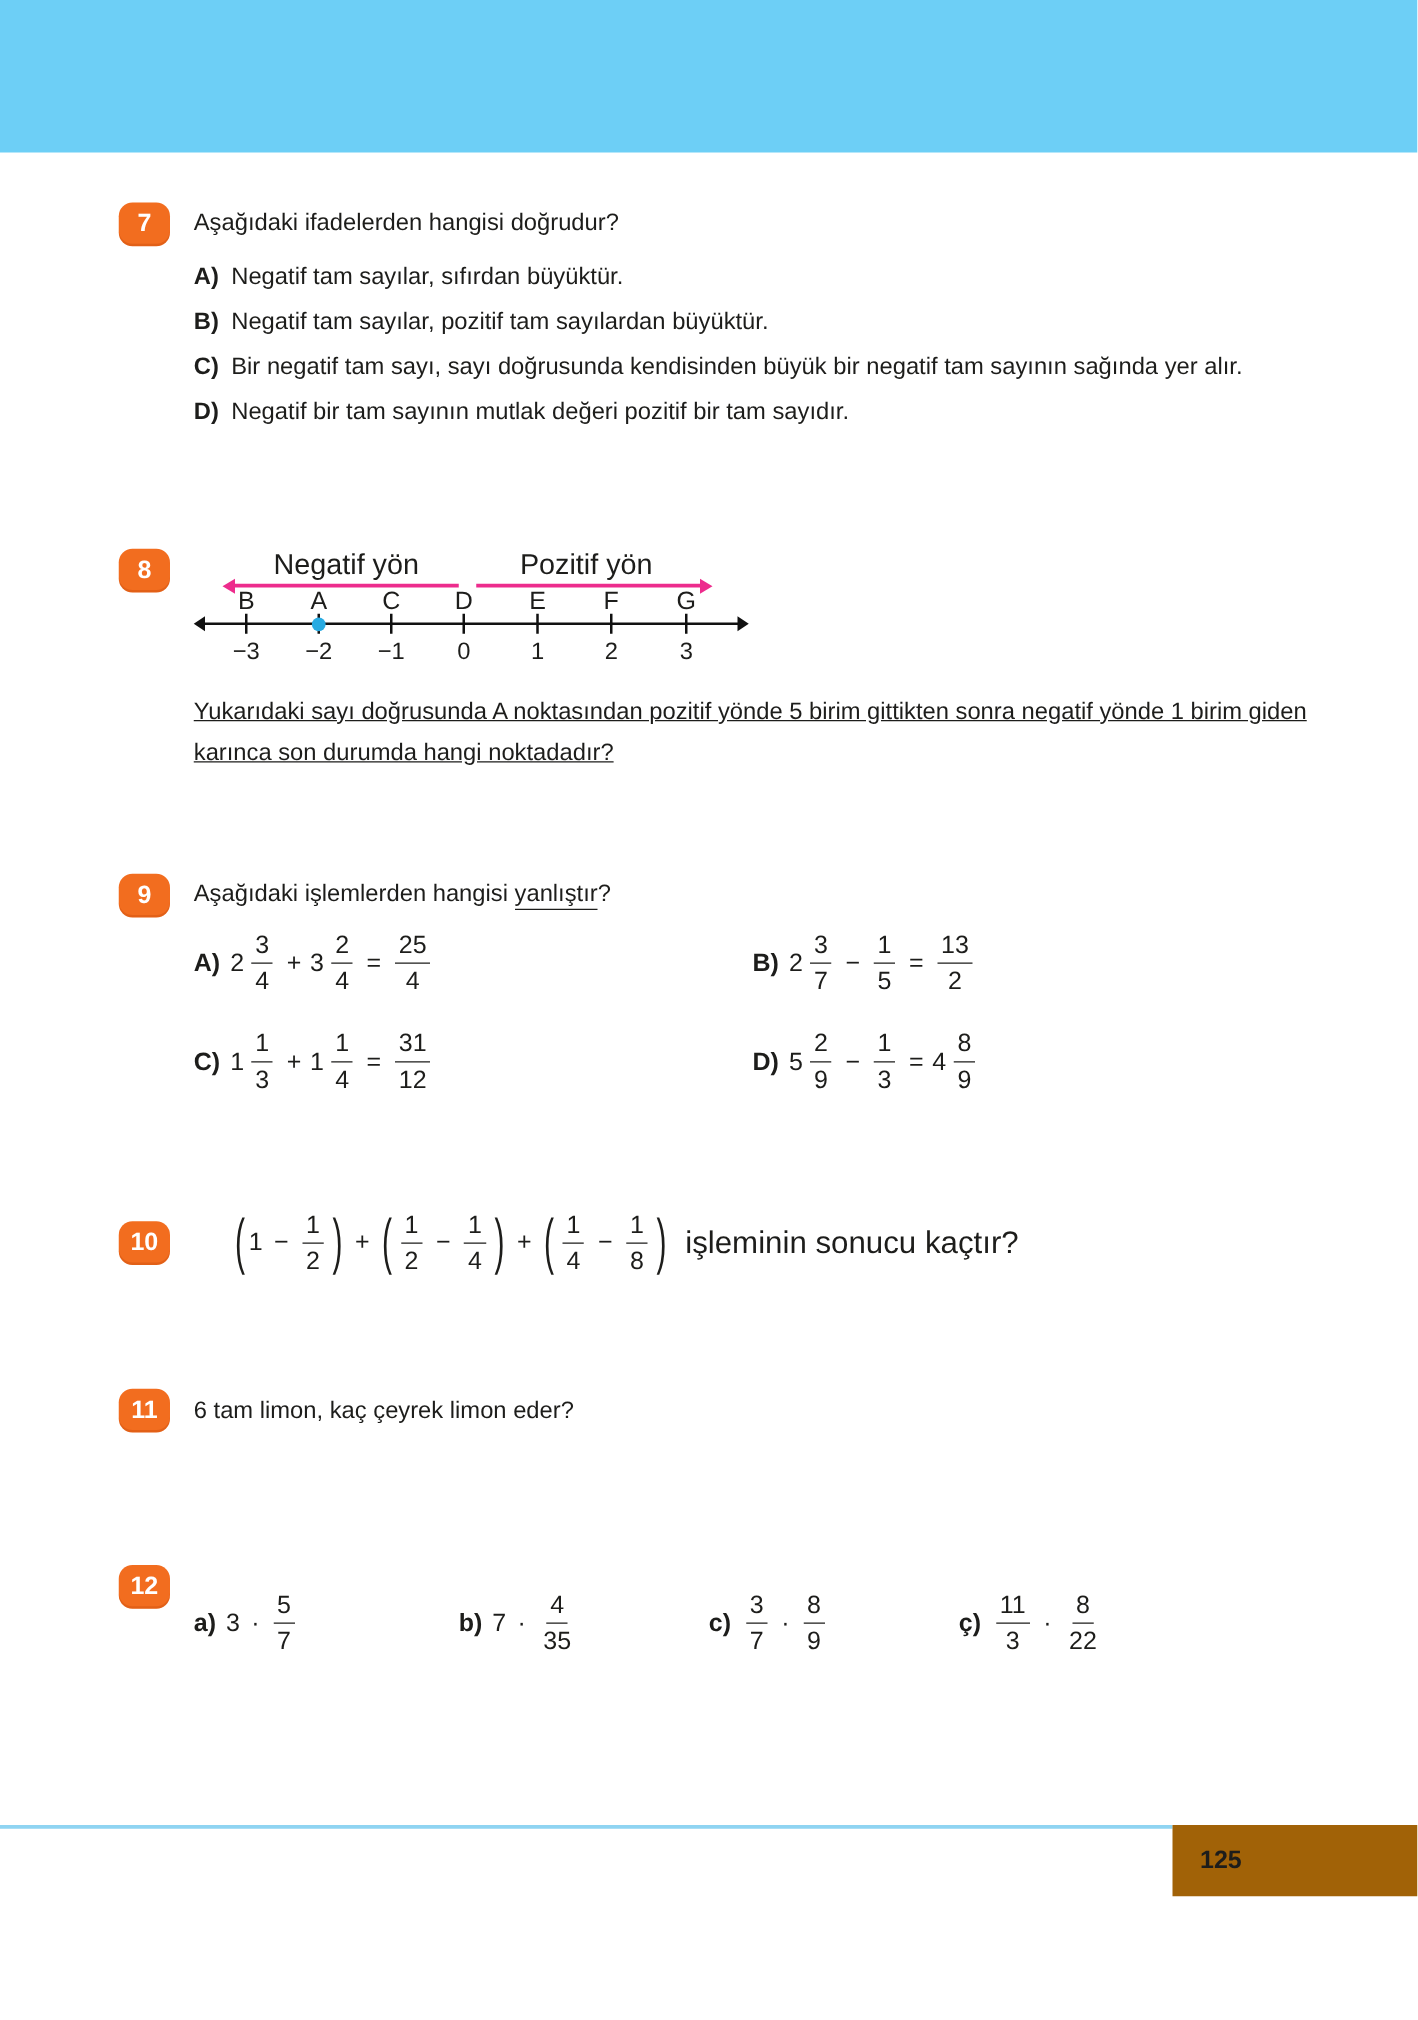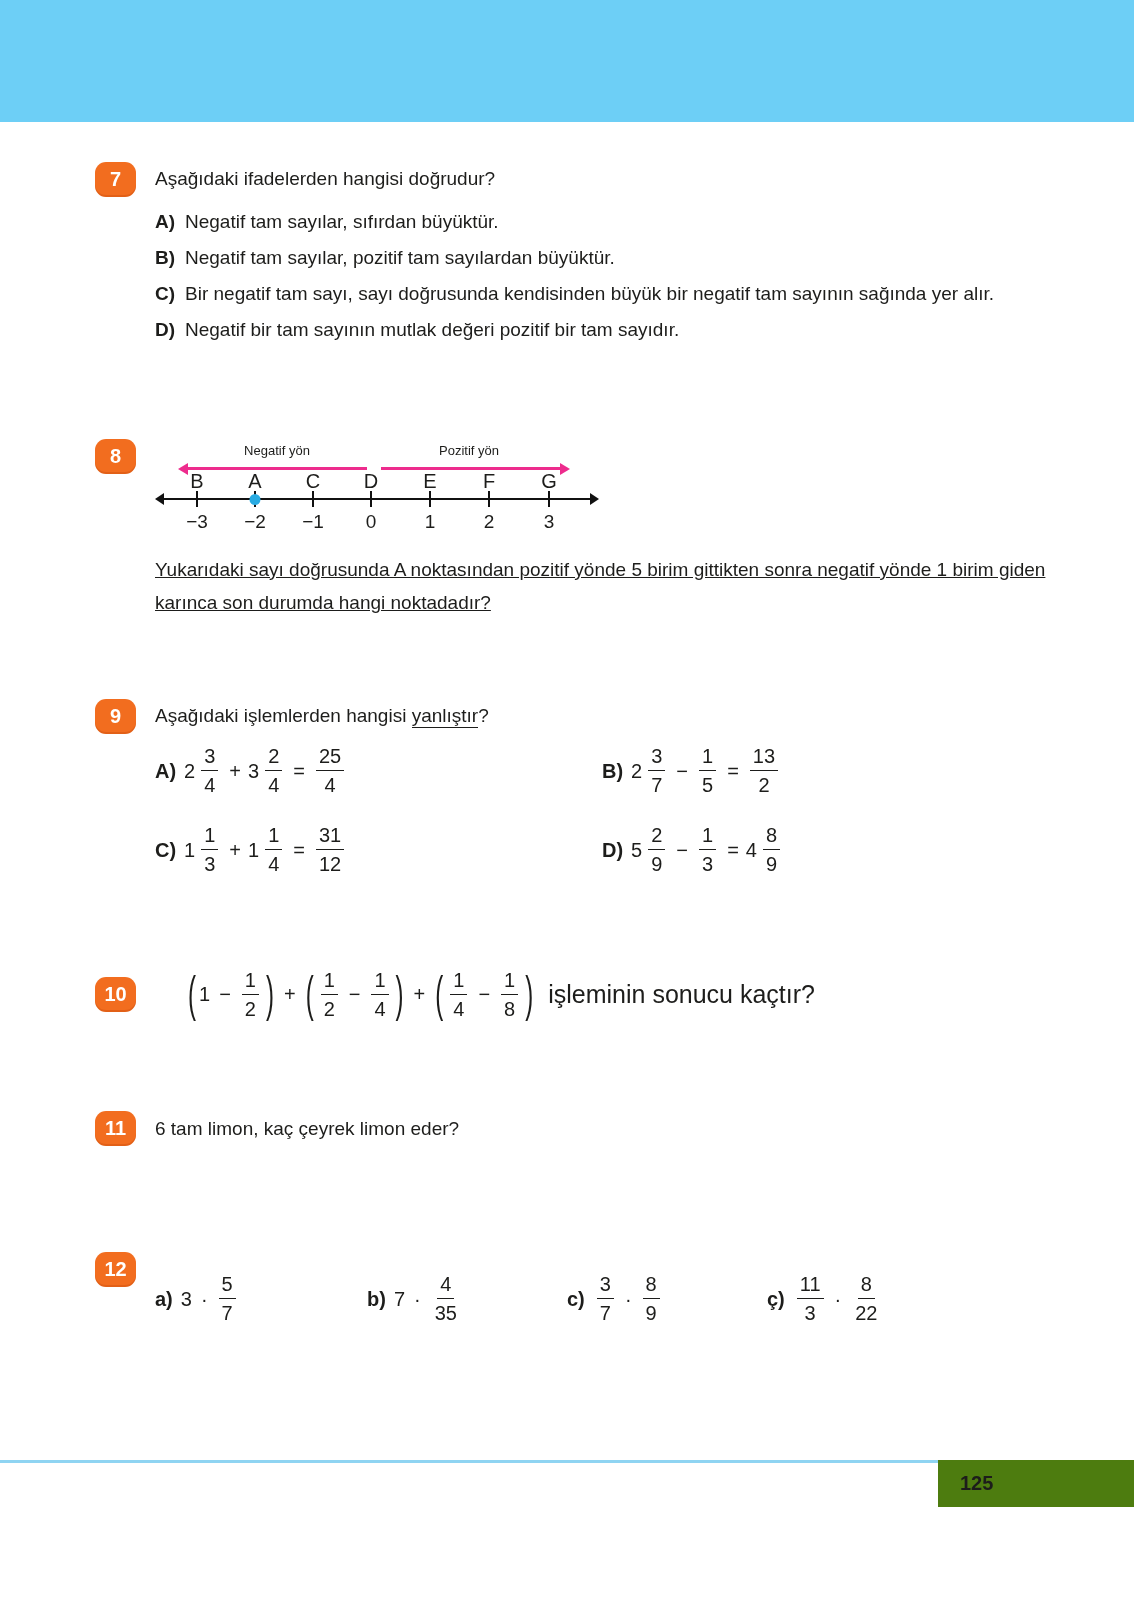--- a/index.html
+++ b/index.html
@@ -32,21 +32,21 @@
   .qbody { font-size: 19px; line-height: 24px; }
   .qtitle { font-size: 19px; line-height: 24px; padding-top: 5px; }
 
   
   .opts { margin-top: 20px; }
   .opt { display: flex; margin-bottom: 14px; line-height: 22px; }
   .opt-label { font-weight: bold; min-width: 30px; }
 
   
   .numline { position: relative; width: 440px; height: 96px; margin-left: 2px; }
-  .dir-label { position: absolute; top: 0; transform: translateX(-50%); font-size: 13px; white-space: nowrap; }
+  .dir-label { position: absolute; top: 0; transform: translateX(-50%); font-size: 23px; white-space: nowrap; }
   .dir-label.neg { left: 120px; }
   .dir-label.pos { left: 312px; }
   .dir-arrow { position: absolute; top: 28px; height: 3px; background: #ed2c8d; }
   .dir-arrow.left  { left: 30px;  width: 180px; }
   .dir-arrow.right { left: 224px; width: 180px; }
   .dir-arrow.left::before {
     content: ""; position: absolute; left: -9px; top: -4.5px;
     border-right: 10px solid #ed2c8d;
     border-top: 6px solid transparent; border-bottom: 6px solid transparent;
   }
@@ -101,22 +101,22 @@
   .q8  { margin-top: 84px; }
   .q9  { margin-top: 80px; }
   .q10 { margin-top: 96px; gap: 30px; }
   .q11 { margin-top: 92px; }
   .q12 { margin-top: 106px; }
 
   
   .footer { position: absolute; left: 0; top: 1460px; width: 100%; height: 57px; }
   .footer-line { position: absolute; left: 0; top: 0; width: 938px; height: 3px; background: #8fd4f2; }
   .footer-box {
-    position: absolute; left: 938px; top: 0; right: 0; height: 47px;
-    background: #4d7c0f;
+    position: absolute; left: 938px; top: 0; right: 0; height: 57px;
+    background: #a16207;
     display: flex; align-items: center;
     padding-left: 22px;
     font-size: 20px; font-weight: bold; color: #1d1d1b;
   }
 </style>
 </head>
 <body>
 
 <div class="band"></div>
 

